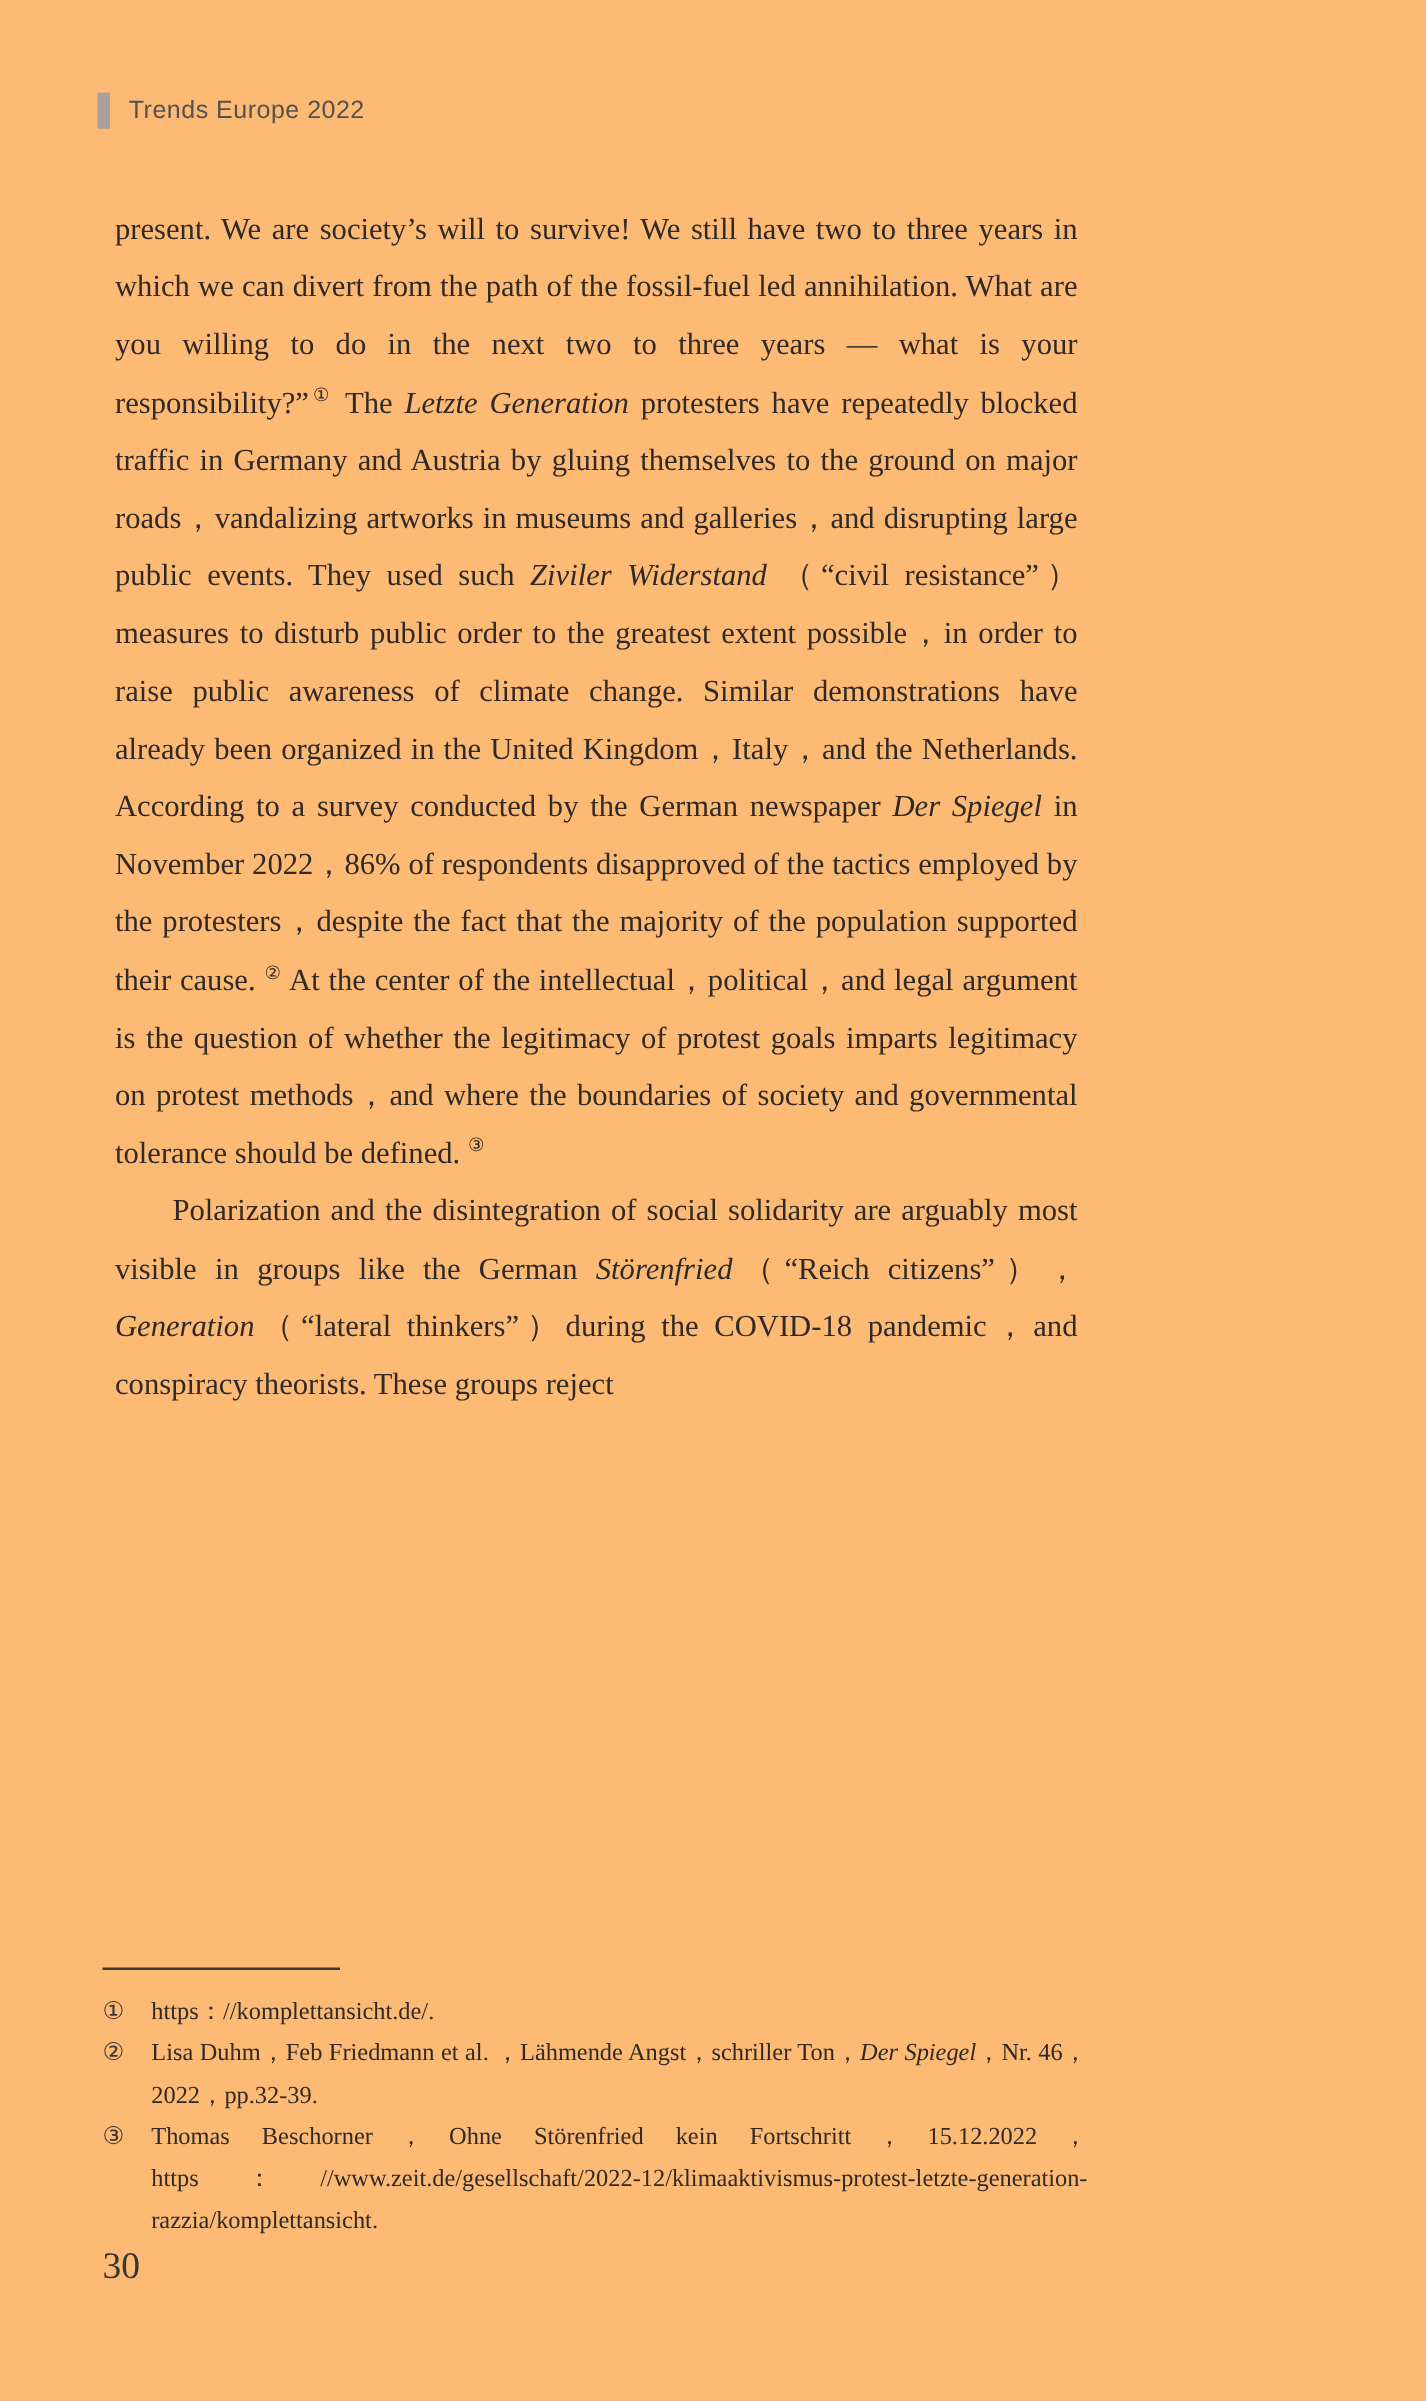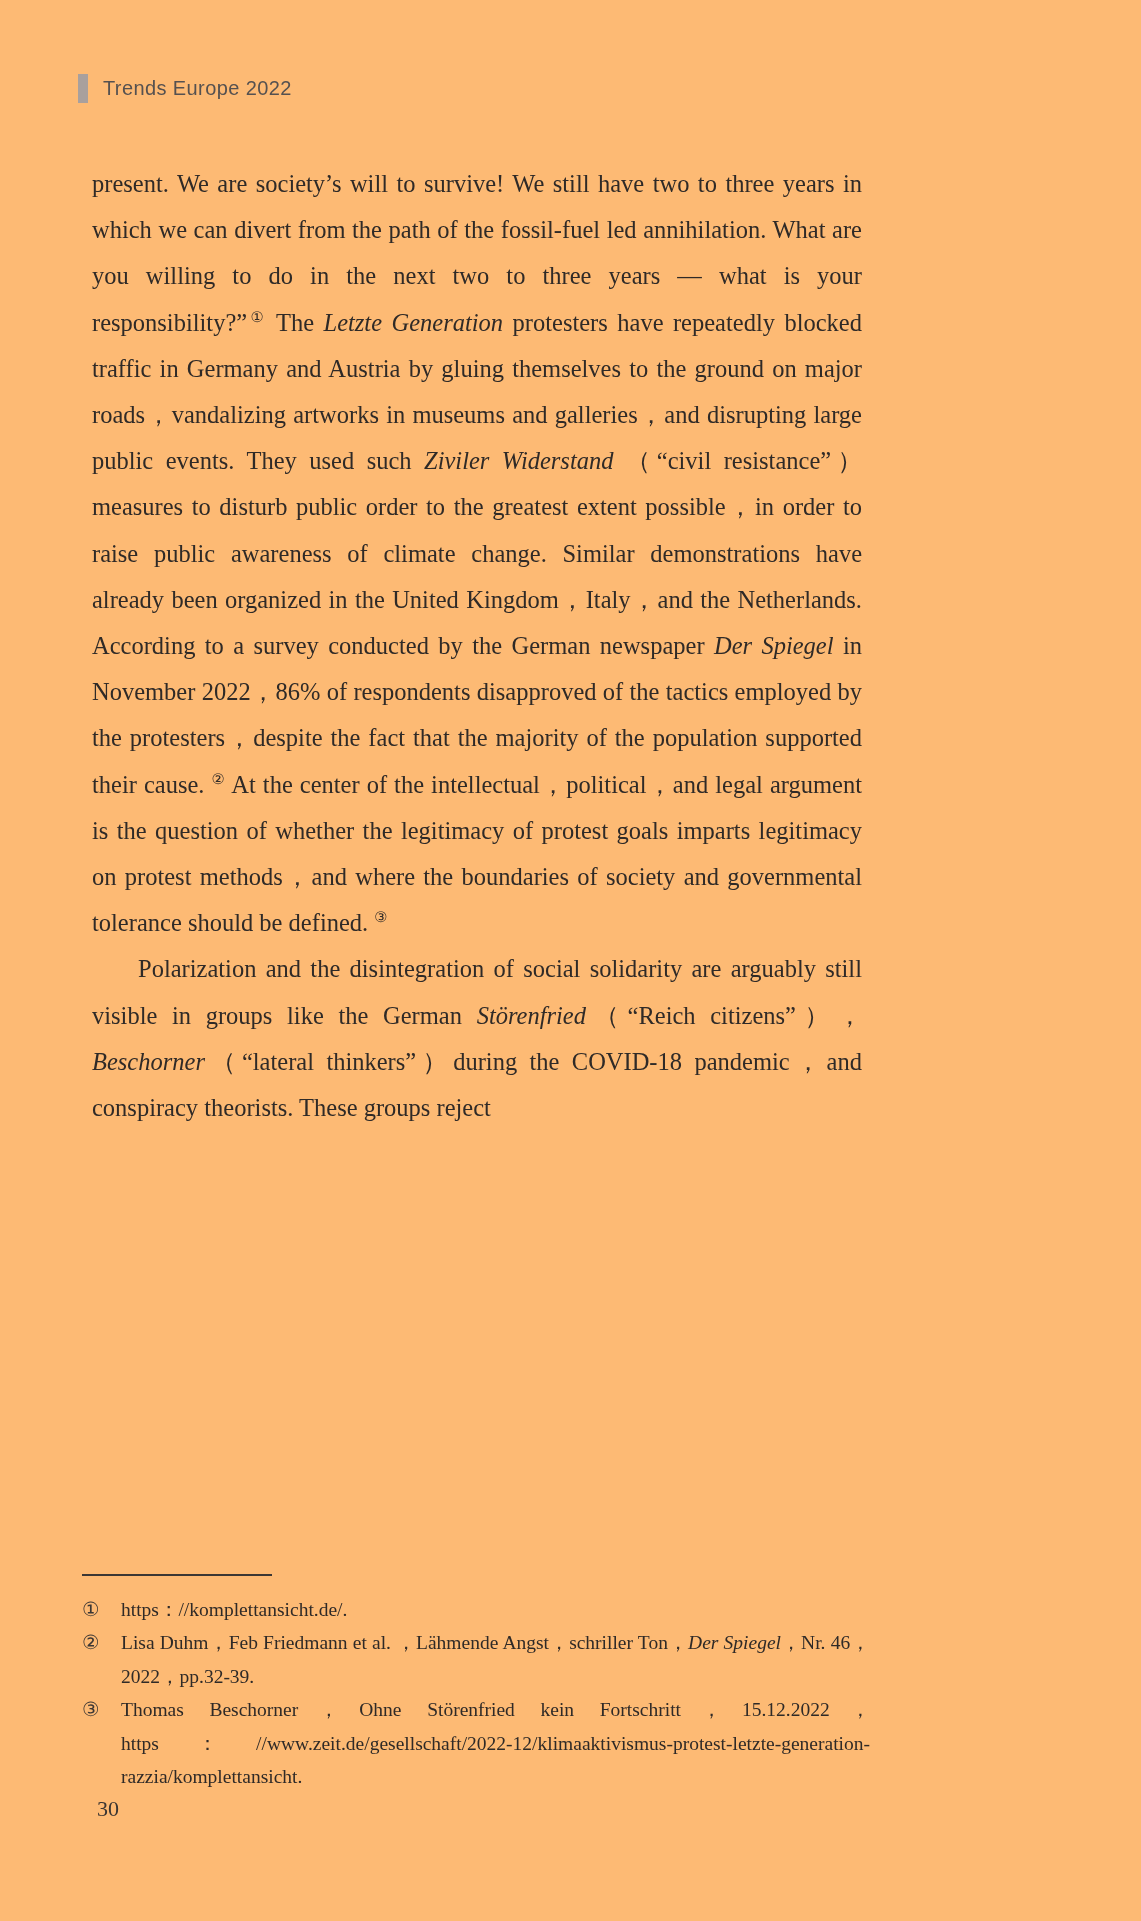--- a/index.html
+++ b/index.html
@@ -72,38 +72,38 @@
     width: 39px;
     color: #3c3734;
   }
   .fn-body {
     flex: 1;
     text-align: justify;
   }
   .fn-body i { font-style: italic; }
   
   .page-number {
-    position: absolute; top: 1796px; left: 97px;
-    font-size: 22px;
+    position: absolute; top: 1796px; left: 82px;
+    font-size: 30px;
     color: #3a3532;
   }
 </style>
 </head>
 <body>
 
 <div class="page">
 
   <div class="running-header">
     <span class="accent-bar"></span>
     <span class="header-title">Trends Europe 2022</span>
   </div>
 
   <div class="body-text">
     <p class="body-para"><span>present.  We are society’s will to survive! We still have two to three years in which we can divert from the path of the fossil-fuel led annihilation.  What are you willing to do in the next two to three years — what is your responsibility?”</span><sup class="fn-ref">①</sup><span> The </span><i>Letzte Generation</i><span> protesters have repeatedly blocked traffic in Germany and Austria by gluing themselves to the ground on major roads，vandalizing artworks in museums and galleries，and disrupting large public events.  They used such </span><i>Ziviler Widerstand</i><span> （“civil resistance”） measures to disturb public order to the greatest extent possible，in order to raise public awareness of climate change.  Similar demonstrations have already been organized in the United Kingdom，Italy，and the Netherlands.  According to a survey conducted by the German newspaper </span><i>Der Spiegel</i><span> in November 2022，86% of respondents disapproved of the tactics employed by the protesters，despite the fact that the majority of the population supported their cause. </span><sup class="fn-ref">②</sup><span> At the center of the intellectual，political，and legal argument is the question of whether the legitimacy of protest goals imparts legitimacy on protest methods，and where the boundaries of society and governmental tolerance should be defined. </span><sup class="fn-ref">③</sup></p>
-    <p class="body-para indent"><span>Polarization and the disintegration of social solidarity are arguably still visible in groups like the German </span><i>Störenfried</i><span>（“Reich citizens”），</span><i>Beschorner</i><span>（“lateral thinkers”）during the COVID-18 pandemic，and conspiracy theorists.  These groups reject</span></p>
+    <p class="body-para indent"><span>Polarization and the disintegration of social solidarity are arguably most visible in groups like the German </span><i>Störenfried</i><span>（“Reich citizens”），</span><i>Generation</i><span>（“lateral thinkers”）during the COVID-18 pandemic，and conspiracy theorists.  These groups reject</span></p>
   </div>
 
   <div class="footnote-sep"></div>
 
   <div class="footnotes">
     <div class="footnote">
       <span class="fn-marker">①</span>
       <span class="fn-body"><span>https：//komplettansicht.de/.</span></span>
     </div>
     <div class="footnote">

